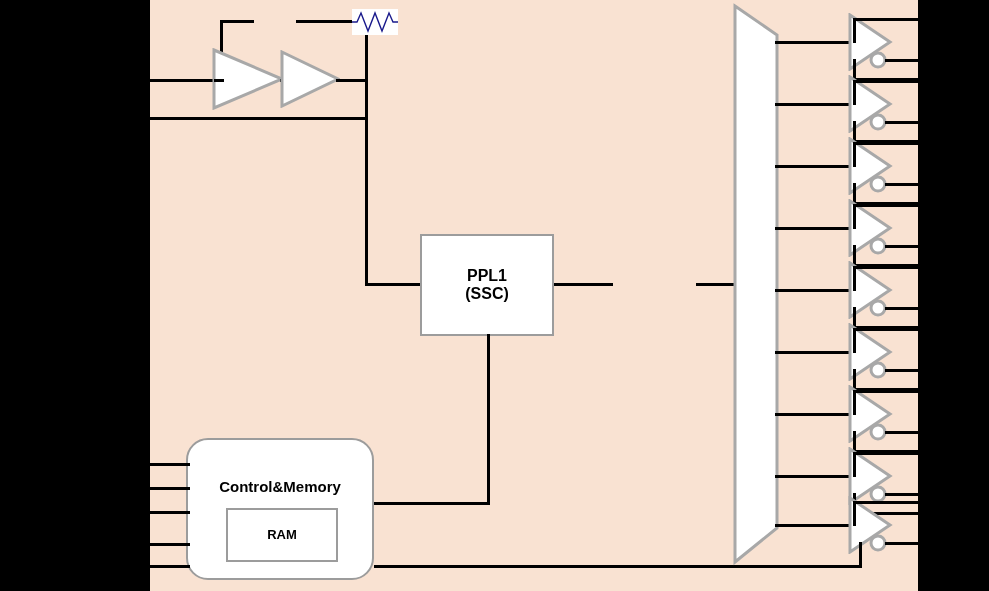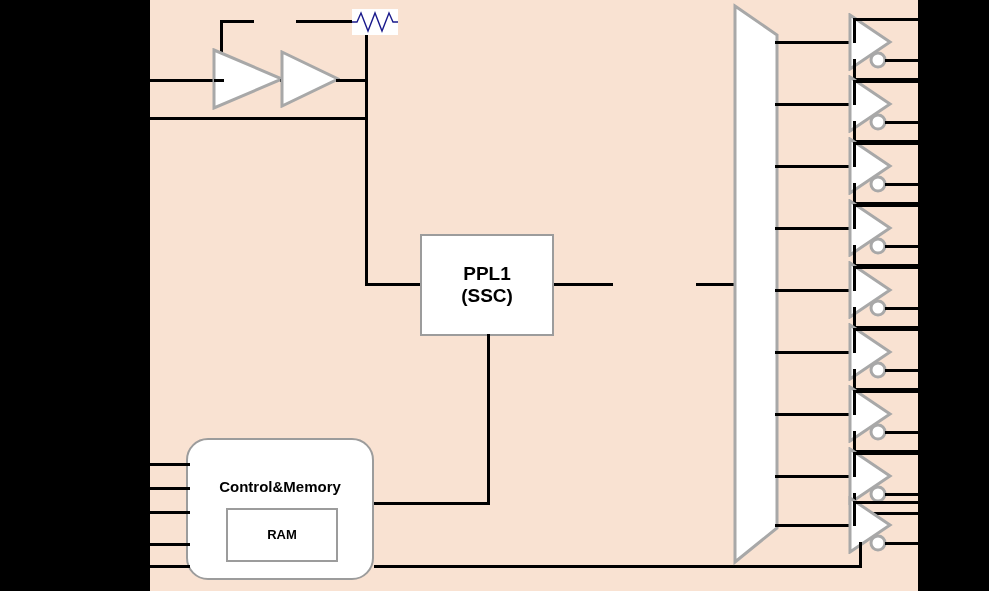--- a/index.html
+++ b/index.html
@@ -26,21 +26,21 @@
     position:absolute;
     background:#fff;
     border:2px solid #9c9c9c;
     box-sizing:border-box;
     display:flex;align-items:center;justify-content:center;
     text-align:center;
     font-weight:bold;
     color:#000;
     line-height:1.15;
   }
-  #pll{left:420px;top:234px;width:134px;height:102px;font-size:19px;}
+  #pll{left:420px;top:234px;width:134px;height:102px;font-size:16px;}
   #divider{left:612px;top:265px;width:84px;height:41px;border-radius:9px;font-size:15px;}
   #ctrlmem{
     left:186px;top:438px;width:188px;height:142px;border-radius:22px;
     display:block;
   }
   #ctrlmem .cm-title{
     position:absolute;left:0;top:38px;width:100%;
     text-align:center;font-size:15px;font-weight:bold;color:#000;
   }
   .subrow{

